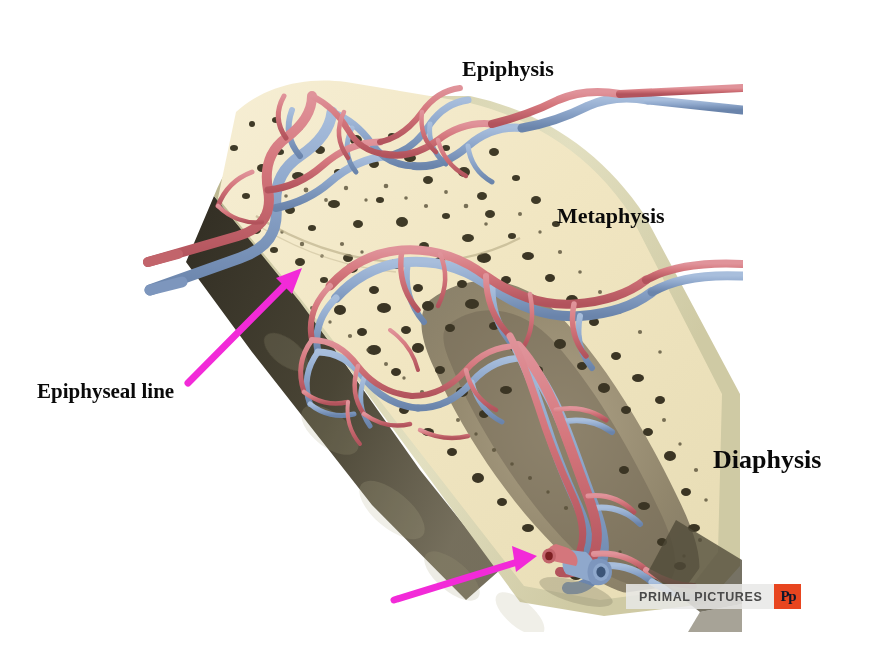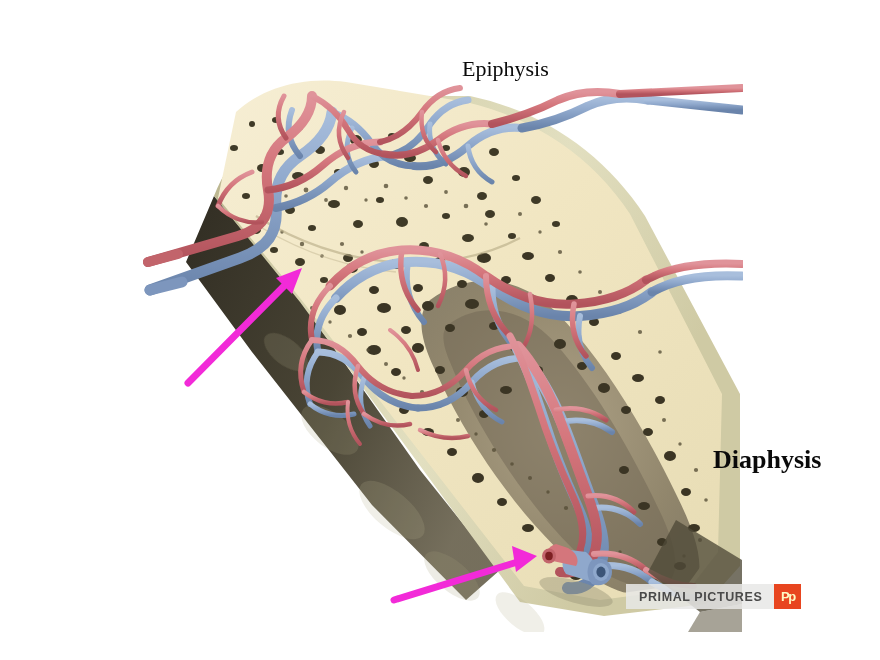--- a/index.html
+++ b/index.html
@@ -23,21 +23,21 @@
     height: 660px;
   }
   .label {
     position: absolute;
     color: #0a0a0a;
     font-family: "Liberation Serif", serif;
     white-space: nowrap;
     line-height: 1;
   }
   .label.bold { font-weight: bold; }
-  #label-epiphysis   { left: 462px; top: 58px;  font-size: 22px; font-weight: normal; }
+  #label-epiphysis   { left: 462px; top: 58px;  font-size: 22px; font-weight: bold; }
   #label-metaphysis  { left: 557px; top: 205px; font-size: 22px; font-weight: bold; }
   #label-diaphysis   { left: 713px; top: 447px; font-size: 26px; font-weight: bold; }
   #label-epiphyseal  { left: 37px;  top: 381px; font-size: 21px; font-weight: bold; }
   #label-nutrient    { left: 248px; top: 585px; font-size: 21px; font-weight: normal; }
 
   #watermark {
     position: absolute;
     left: 578px;
     top: 584px;
     height: 25px;
@@ -57,23 +57,23 @@
     padding: 0 12px 0 13px;
   }
   #watermark-badge {
     background: #e8451f;
     width: 27px;
     display: flex;
     align-items: center;
     justify-content: center;
   }
   #watermark-badge-glyph {
-    color: #fef9c3;
-    font-family: Liberation Sans, sans-serif;
-    font-size: 13px;
+    color: #0f172a;
+    font-family: Liberation Serif, serif;
+    font-size: 15px;
     font-weight: bold;
     letter-spacing: -1.5px;
   }
 </style>
 </head>
 <body>
 
 <div id="page">
 
   <svg id="illustration" viewBox="0 0 880 660">
@@ -447,21 +447,23 @@
         </g>
         <g>
           <line x1="394" y1="600" x2="524" y2="560" stroke="#f22ad8" stroke-width="7" stroke-linecap="round"></line>
           <path d="M 537,556 L 512,546 L 516,572 Z" fill="#f22ad8"></path>
         </g>
       </g>
     </g>
   </svg>
 
   <div class="label bold" id="label-epiphysis">Epiphysis</div>
+  <div class="label bold" id="label-metaphysis">Metaphysis</div>
   <div class="label bold" id="label-diaphysis">Diaphysis</div>
+  <div class="label bold" id="label-epiphyseal">Epiphyseal line</div>
 
   <div id="watermark">
     <div id="watermark-text">PRIMAL PICTURES</div>
     <div id="watermark-badge">
       <span id="watermark-badge-glyph">Pp</span>
     </div>
   </div>
 
 </div>
 

